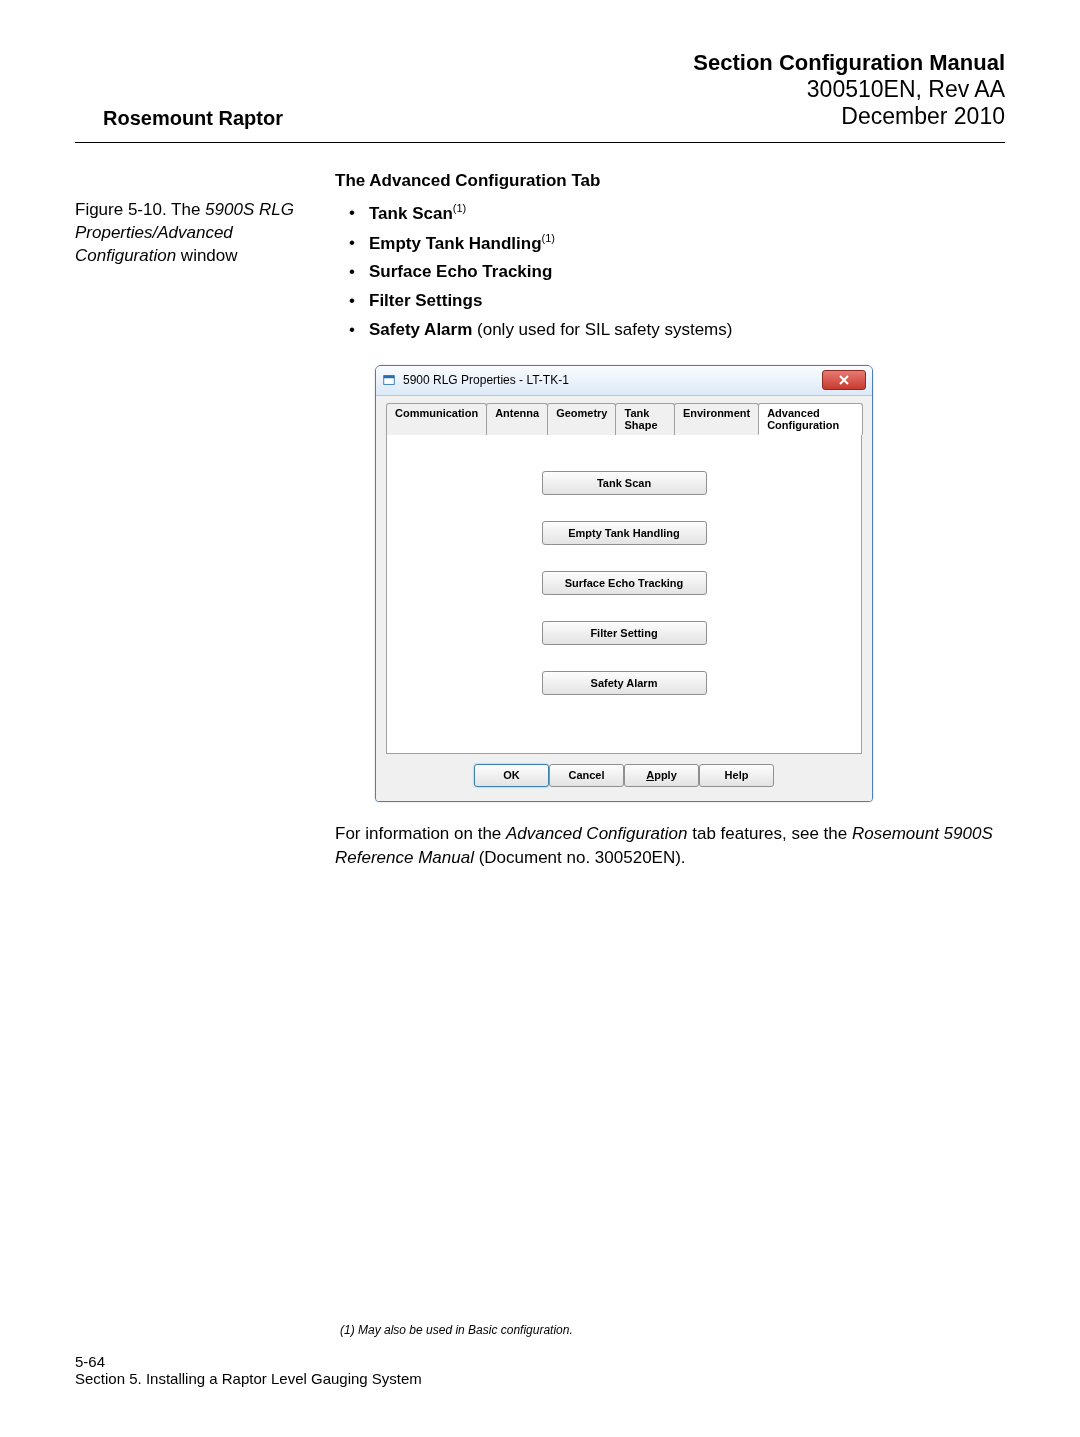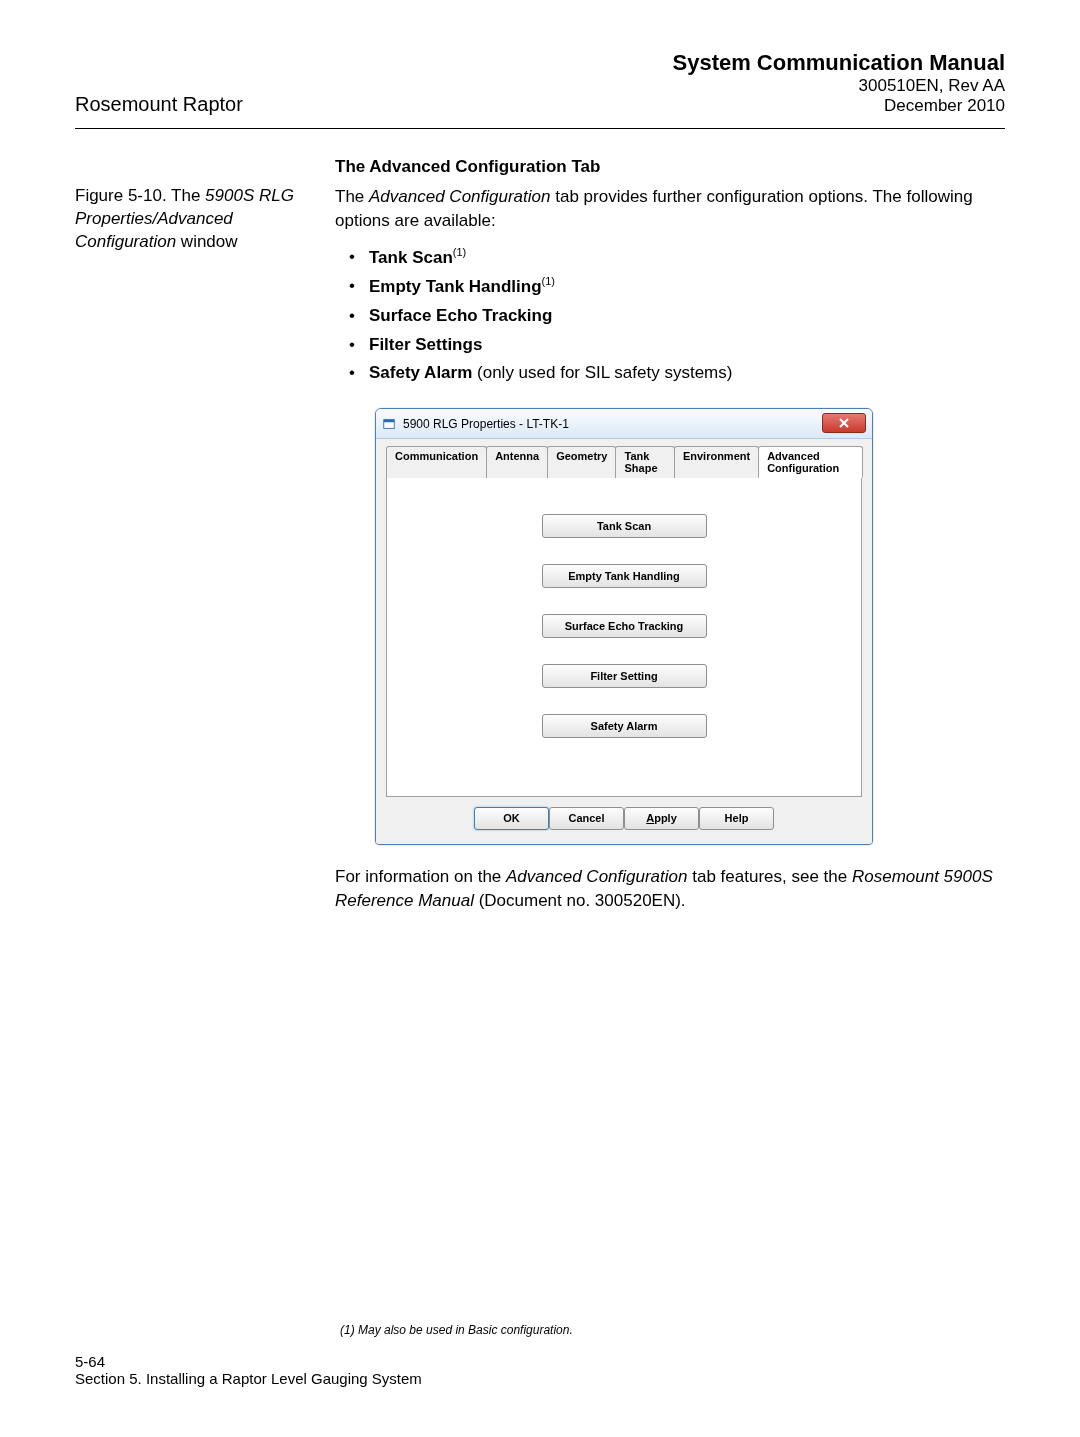--- a/index.html
+++ b/index.html
@@ -18,31 +18,32 @@
     }
     .header {
       display: flex;
       justify-content: space-between;
       align-items: flex-end;
       padding-bottom: 12px;
       border-bottom: 1px solid #000;
     }
     .header-left {
       font-size: 20px;
-      font-weight: normal;
+      font-weight: bold;
+      margin-left: 28px;
     }
     .header-right {
       text-align: right;
     }
     .manual-title {
       font-size: 22px;
       font-weight: bold;
     }
     .doc-meta {
-      font-size: 17px;
+      font-size: 23px;
     }
     .content {
       margin-top: 28px;
       display: flex;
     }
     .left-col {
       width: 260px;
       flex-shrink: 0;
     }
     .right-col {
@@ -221,37 +222,34 @@
       flex-direction: column;
     }
   </style>
 </head>
 <body>
 
 <div class="page">
   <div class="header">
     <div class="header-left">Rosemount Raptor</div>
     <div class="header-right">
-      <div class="manual-title">System Communication Manual</div>
+      <div class="manual-title">Section Configuration Manual</div>
       <div class="doc-meta">300510EN, Rev AA</div>
       <div class="doc-meta">December 2010</div>
     </div>
   </div>
 
   <div class="content">
     <div class="left-col">
       <div class="figure-caption">
         <span>Figure 5-10. The </span><span class="italic">5900S RLG Properties/Advanced Configuration</span><span> window</span>
       </div>
     </div>
     <div class="right-col">
       <div class="section-title">The Advanced Configuration Tab</div>
-      <div class="body-text">
-        <span>The </span><span class="italic">Advanced Configuration</span><span> tab provides further configuration options. The following options are available:</span>
-      </div>
       <ul class="bullet-list">
         <li><b>Tank Scan</b><span class="sup">(1)</span></li>
         <li><b>Empty Tank Handling</b><span class="sup">(1)</span></li>
         <li><b>Surface Echo Tracking</b></li>
         <li><b>Filter Settings</b></li>
         <li><b>Safety Alarm</b><span> (only used for SIL safety systems)</span></li>
       </ul>
 
       <div class="dialog">
         <div class="titlebar">

